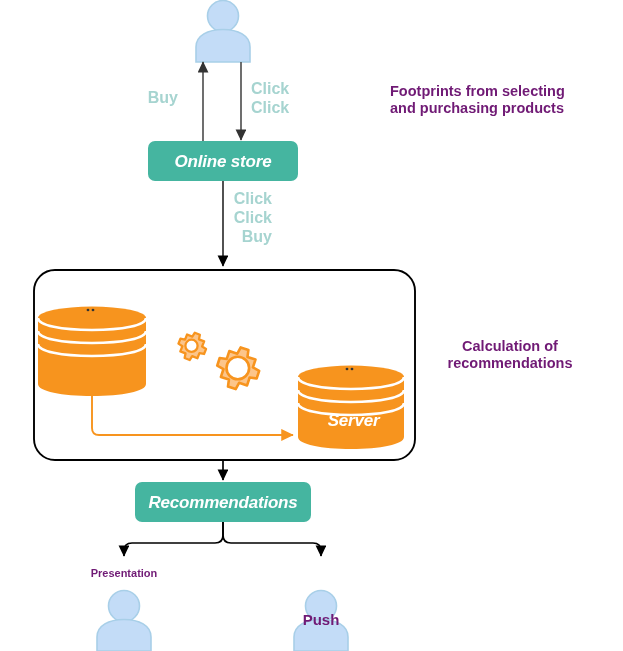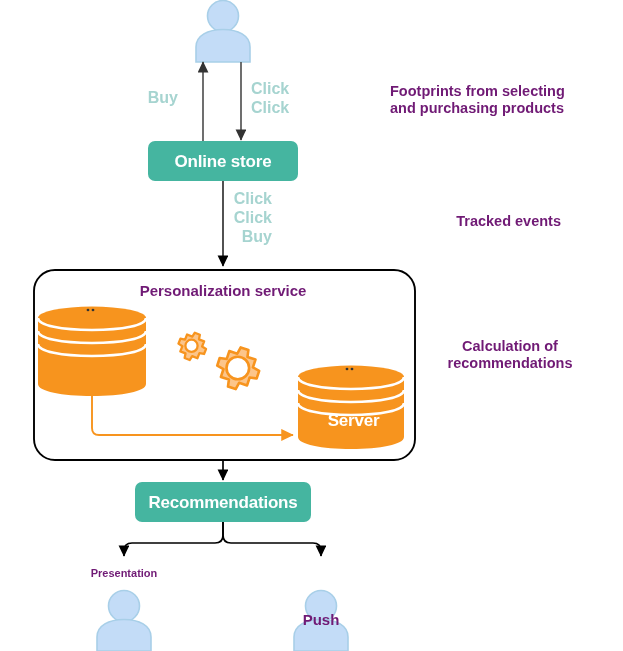--- a/index.html
+++ b/index.html
@@ -31,20 +31,21 @@
     position: absolute;
     font-family: "Liberation Sans", sans-serif;
     font-weight: bold;
     white-space: pre;
     line-height: 1.18;
   }
   .lbl-white {
     color: #ffffff;
     font-size: 17px;
     letter-spacing: -0.2px;
+    font-style: italic;
   }
   .lbl-black {
     color: #701a75;
     font-size: 14.5px;
   }
   .lbl-event {
     color: #a6d4d0;
     font-size: 16px;
   }
   .center-x { text-align: center; }
@@ -138,32 +139,30 @@
 
   <div class="lbl lbl-event" style="left:251px; top:80px; width:90px;">Click
 Click</div>
 
   <div class="lbl lbl-event right-x" style="left:200px; top:190px; width:72px;">Click
 Click
 Buy</div>
 
   <div class="lbl lbl-white center-x" style="left:148px; top:152px; width:150px;">Online store</div>
 
-  <div class="lbl lbl-black center-x" style="left:98px; top:282px; width:250px; font-size:15px;">Personalization service</div>
 
 
   <div class="lbl lbl-white center-x" style="left:298px; top:411px; width:111px;">Server</div>
 
   <div class="lbl lbl-white center-x" style="left:135px; top:493px; width:176px;">Recommendations</div>
 
   <div class="lbl lbl-black center-x" style="left:44px; top:567px; width:160px; font-size:11px;">Presentation</div>
 
   <div class="lbl lbl-black center-x" style="left:271px; top:567px; width:100px; font-size:15px;margin-top:44px;">Push</div>
 
   <div class="lbl lbl-black" style="left:390px; top:83px; width:225px;">Footprints from selecting
 and purchasing products</div>
 
-  <div class="lbl lbl-black right-x" style="left:370px; top:213px; width:191px;">Tracked events</div>
 
   <div class="lbl lbl-black center-x" style="left:415px; top:338px; width:190px;">Calculation of
 recommendations</div>
 
 </div>
 
 </body></html>

